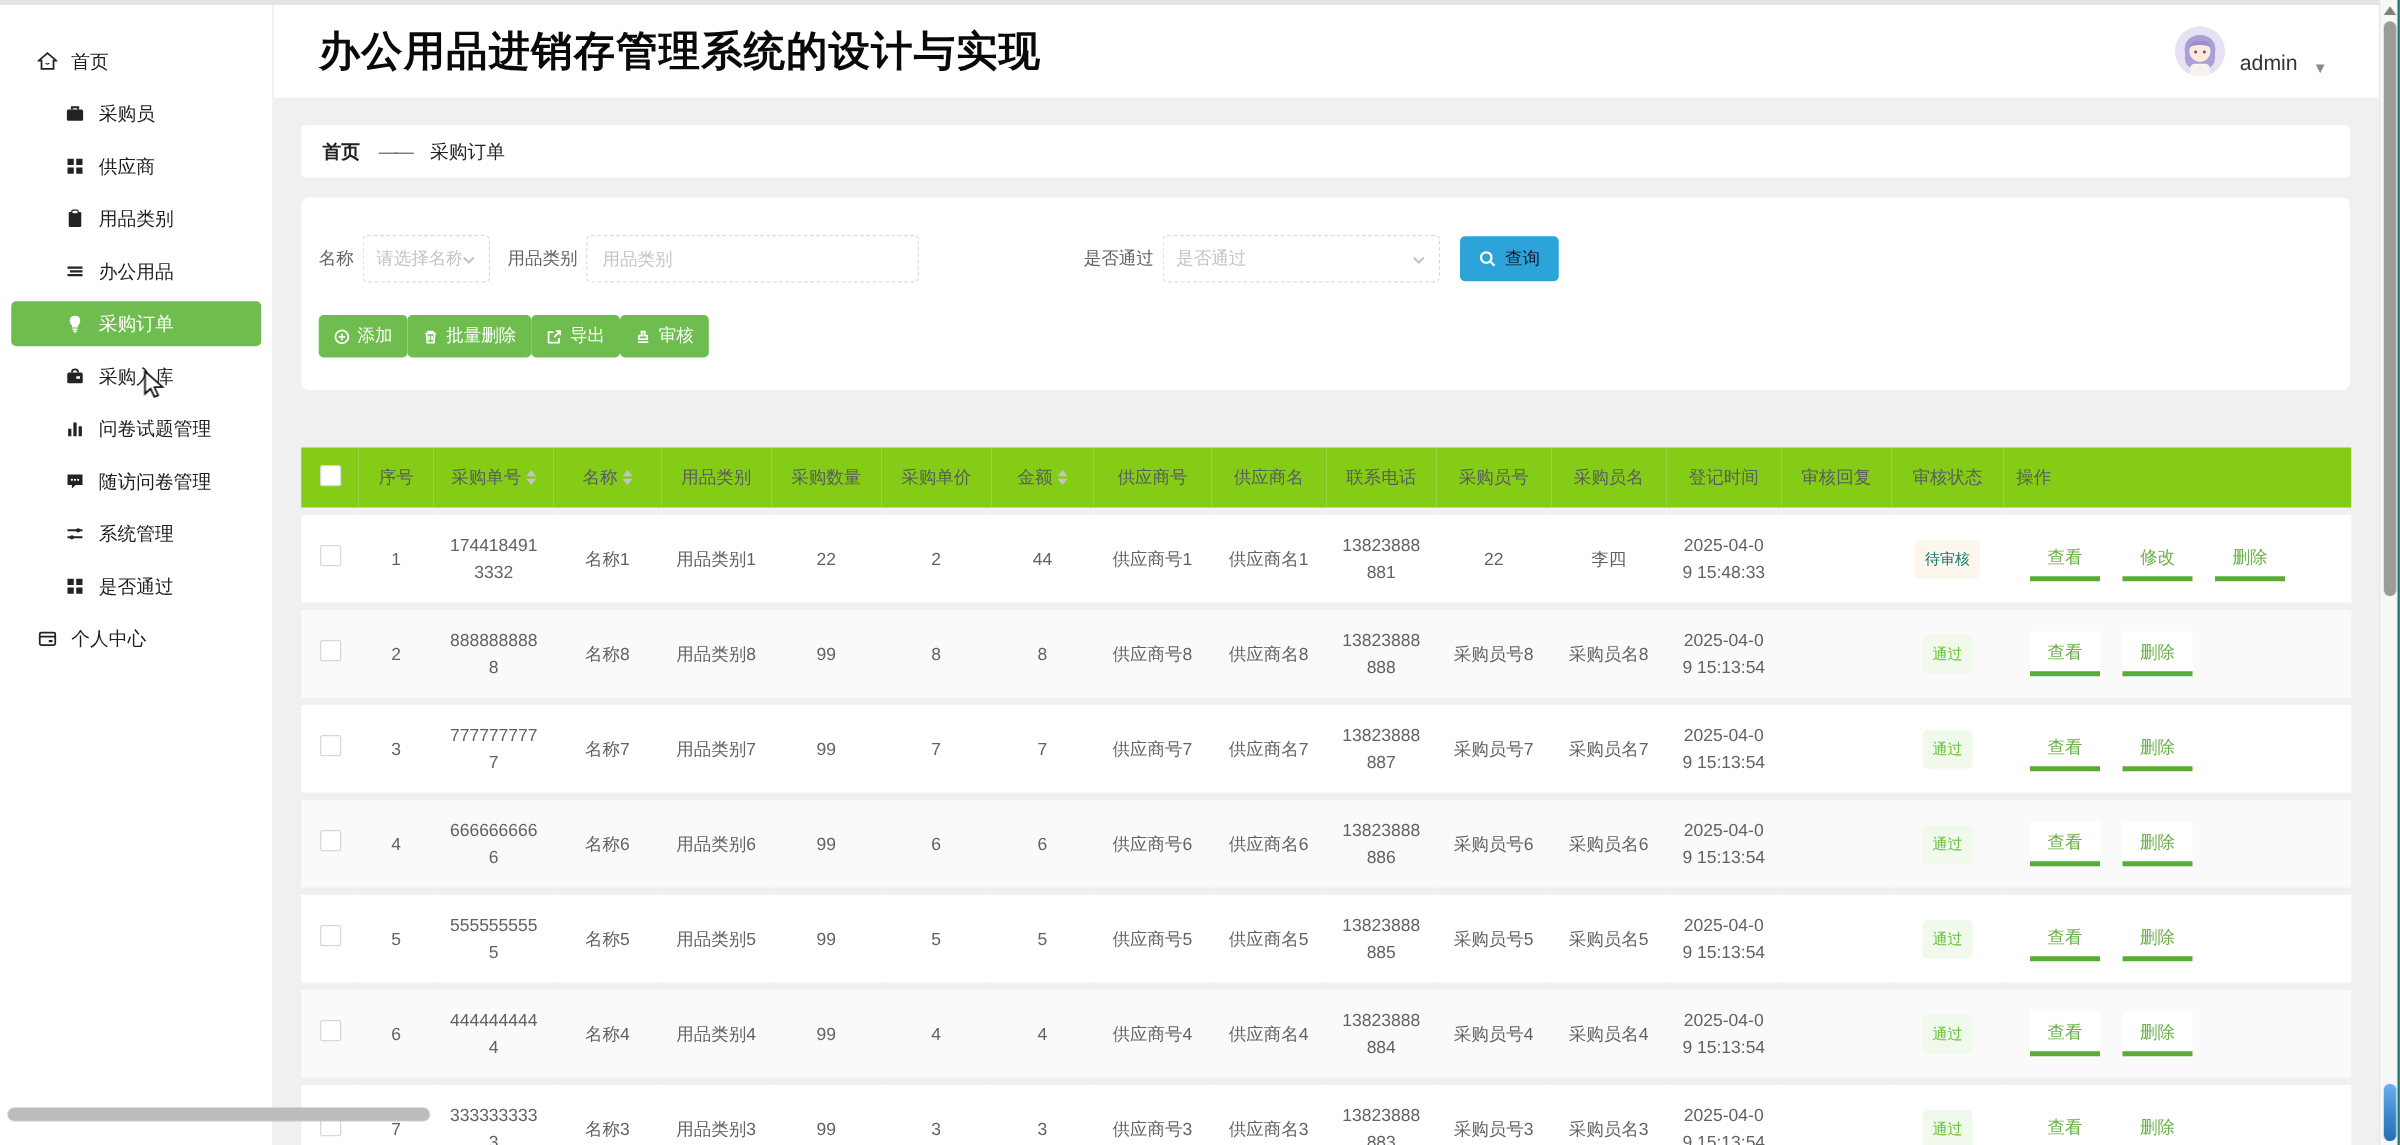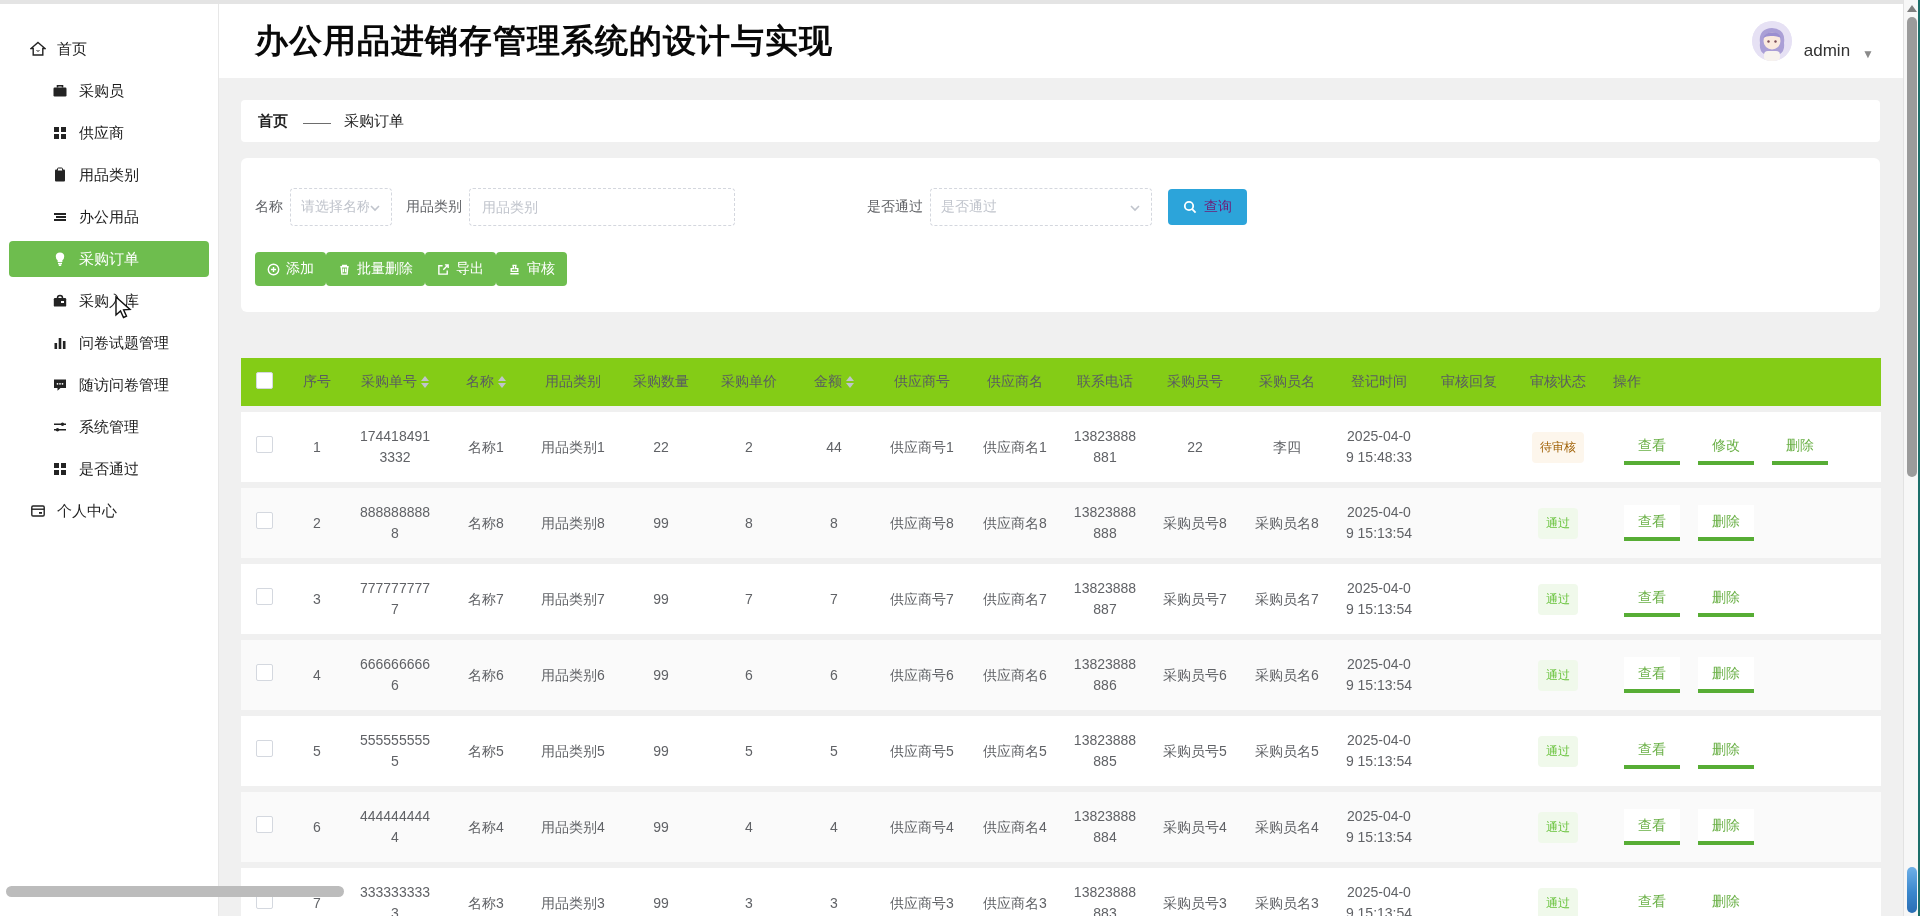--- a/index.html
+++ b/index.html
@@ -15,21 +15,21 @@
              font-size:15px;color:#1d1d1d;border-radius:4px;cursor:pointer}
   .side-item.top{padding-left:20px}
   .side-item .sicon{width:17px;height:17px;margin-right:11px;display:inline-flex;align-items:center;justify-content:center}
   .side-item .sicon svg{width:16px;height:16px;fill:#232323;stroke:#232323}
   .side-item.active{background:#6ebd4e;color:#fff}
   .side-item.active .sicon svg{fill:#fff;stroke:#fff}
 
   
   .main{flex:1;display:flex;flex-direction:column;background:#f0f0f0;min-width:0}
   .topbar{height:74px;background:#fff;display:flex;align-items:center;justify-content:space-between;
-          padding:0 46px 0 36px;flex-shrink:0}
+          padding:0 58px 0 36px;flex-shrink:0}
   .title{font-size:33px;font-weight:bold;color:#090909;letter-spacing:1px;margin:0}
   .user-box{display:flex;align-items:flex-end;gap:12px;font-size:17px;color:#333;cursor:pointer}
   .avatar{width:40px;height:40px;border-radius:50%;overflow:hidden;background:#e9e4f6;display:block}
   .caret-dn{font-size:12px;color:#8a8a8a}
 
   .content{padding:22px 40px 0 22px}
   .card{background:#fff;border-radius:4px}
   .breadcrumb{height:42px;display:flex;align-items:center;padding:0 17px;font-size:15px;margin-bottom:16px}
   .bc-home{font-weight:bold;color:#222}
   .bc-sep{color:#6d6d6d;margin:0 15px;letter-spacing:-2px}
@@ -41,21 +41,21 @@
   .fbox{height:38px;border:1px dashed #d4d7de;border-radius:4px;background:#fff;box-sizing:border-box;
         display:flex;align-items:center;padding:0 10px;font-size:14px;color:#c0c4cc}
   .fbox .ph{flex:1;white-space:nowrap;overflow:hidden}
   .fbox input{border:none;outline:none;width:100%;font-size:14px;font-family:inherit;color:#606266;background:transparent}
   .fbox input::placeholder{color:#c0c4cc}
   .sel1{width:102px;margin-right:14px}
   .inp2{width:266px;margin-right:132px}
   .sel3{width:222px;margin-right:16px}
   .chev{width:12px;height:12px;flex-shrink:0}
   .chev svg{width:12px;height:12px;stroke:#c0c4cc;fill:none;stroke-width:1.6}
-  .qbtn{height:36px;padding:0 15px;background:#2ca4da;border:none;border-radius:4px;color:#701a75;
+  .qbtn{height:36px;padding:0 15px;background:#2ca4da;border:none;border-radius:4px;color:#0f172a;
         font-size:14px;display:inline-flex;align-items:center;gap:7px;cursor:pointer;font-family:inherit}
   .qbtn svg{width:14px;height:14px;stroke:#fff;fill:none;stroke-width:1.8}
 
   .btn-row{margin-top:26px;display:flex;align-items:center}
   .gbtn{height:34px;background:#6ebd4e;border:none;border-radius:4px;color:#fff;font-size:14px;
         display:inline-flex;align-items:center;gap:6px;padding:0 12px;cursor:pointer;font-family:inherit}
   .gbtn svg{width:13px;height:13px;stroke:#fff;fill:none;stroke-width:1.5}
 
   
   .table-wrap{margin-top:40px}
@@ -65,21 +65,21 @@
            text-align:center;padding:0 4px;white-space:nowrap;overflow:hidden}
   tbody td{background:#fff;height:70px;line-height:21px;padding:4px 12px;box-sizing:border-box;
            text-align:center;word-break:break-all;vertical-align:middle}
   tbody tr:nth-child(even) td{background:#fafafa}
   .cb{display:inline-block;width:15px;height:15px;border:1px solid #d4d8df;border-radius:2px;background:#fff;cursor:pointer}
   .carets{display:inline-flex;flex-direction:column;margin-left:4px;vertical-align:middle;cursor:pointer}
   .carets i{display:block;width:0;height:0;border-left:4px solid transparent;border-right:4px solid transparent}
   .carets .up{border-bottom:5px solid #c0c4cc;margin-bottom:2px}
   .carets .dn{border-top:5px solid #c0c4cc}
   .badge{display:inline-block;padding:5px 8px;border-radius:4px;font-size:12px;white-space:nowrap}
-  .badge.pending{background:#fdf6ec;color:#a16207}
+  .badge.pending{background:#fdf6ec;color:#0f766e}
   .badge.passed{background:#f0f9eb;color:#67c23a}
   .rbtn{background:#fff;border:none;border-bottom:4px solid #57ad35;color:#6ab046;font-size:14px;
         padding:8px 14px 6px;margin:0 9px;cursor:pointer;font-family:inherit;white-space:nowrap}
 
   
   .vscroll{position:fixed;top:0;right:0;width:16px;height:916px;background:#f7f7f7;border-left:1px solid #e2e2e2;z-index:40}
   .v-up{position:absolute;top:5px;left:3px;width:0;height:0;border-left:5px solid transparent;
         border-right:5px solid transparent;border-bottom:7px solid #7f7f7f;cursor:pointer}
   .vthumb{position:absolute;top:17px;left:3px;width:10px;height:460px;background:#9b9b9b;border-radius:6px;cursor:pointer}
   .vblue{position:absolute;bottom:3px;left:3px;width:10px;height:46px;border-radius:6px;

